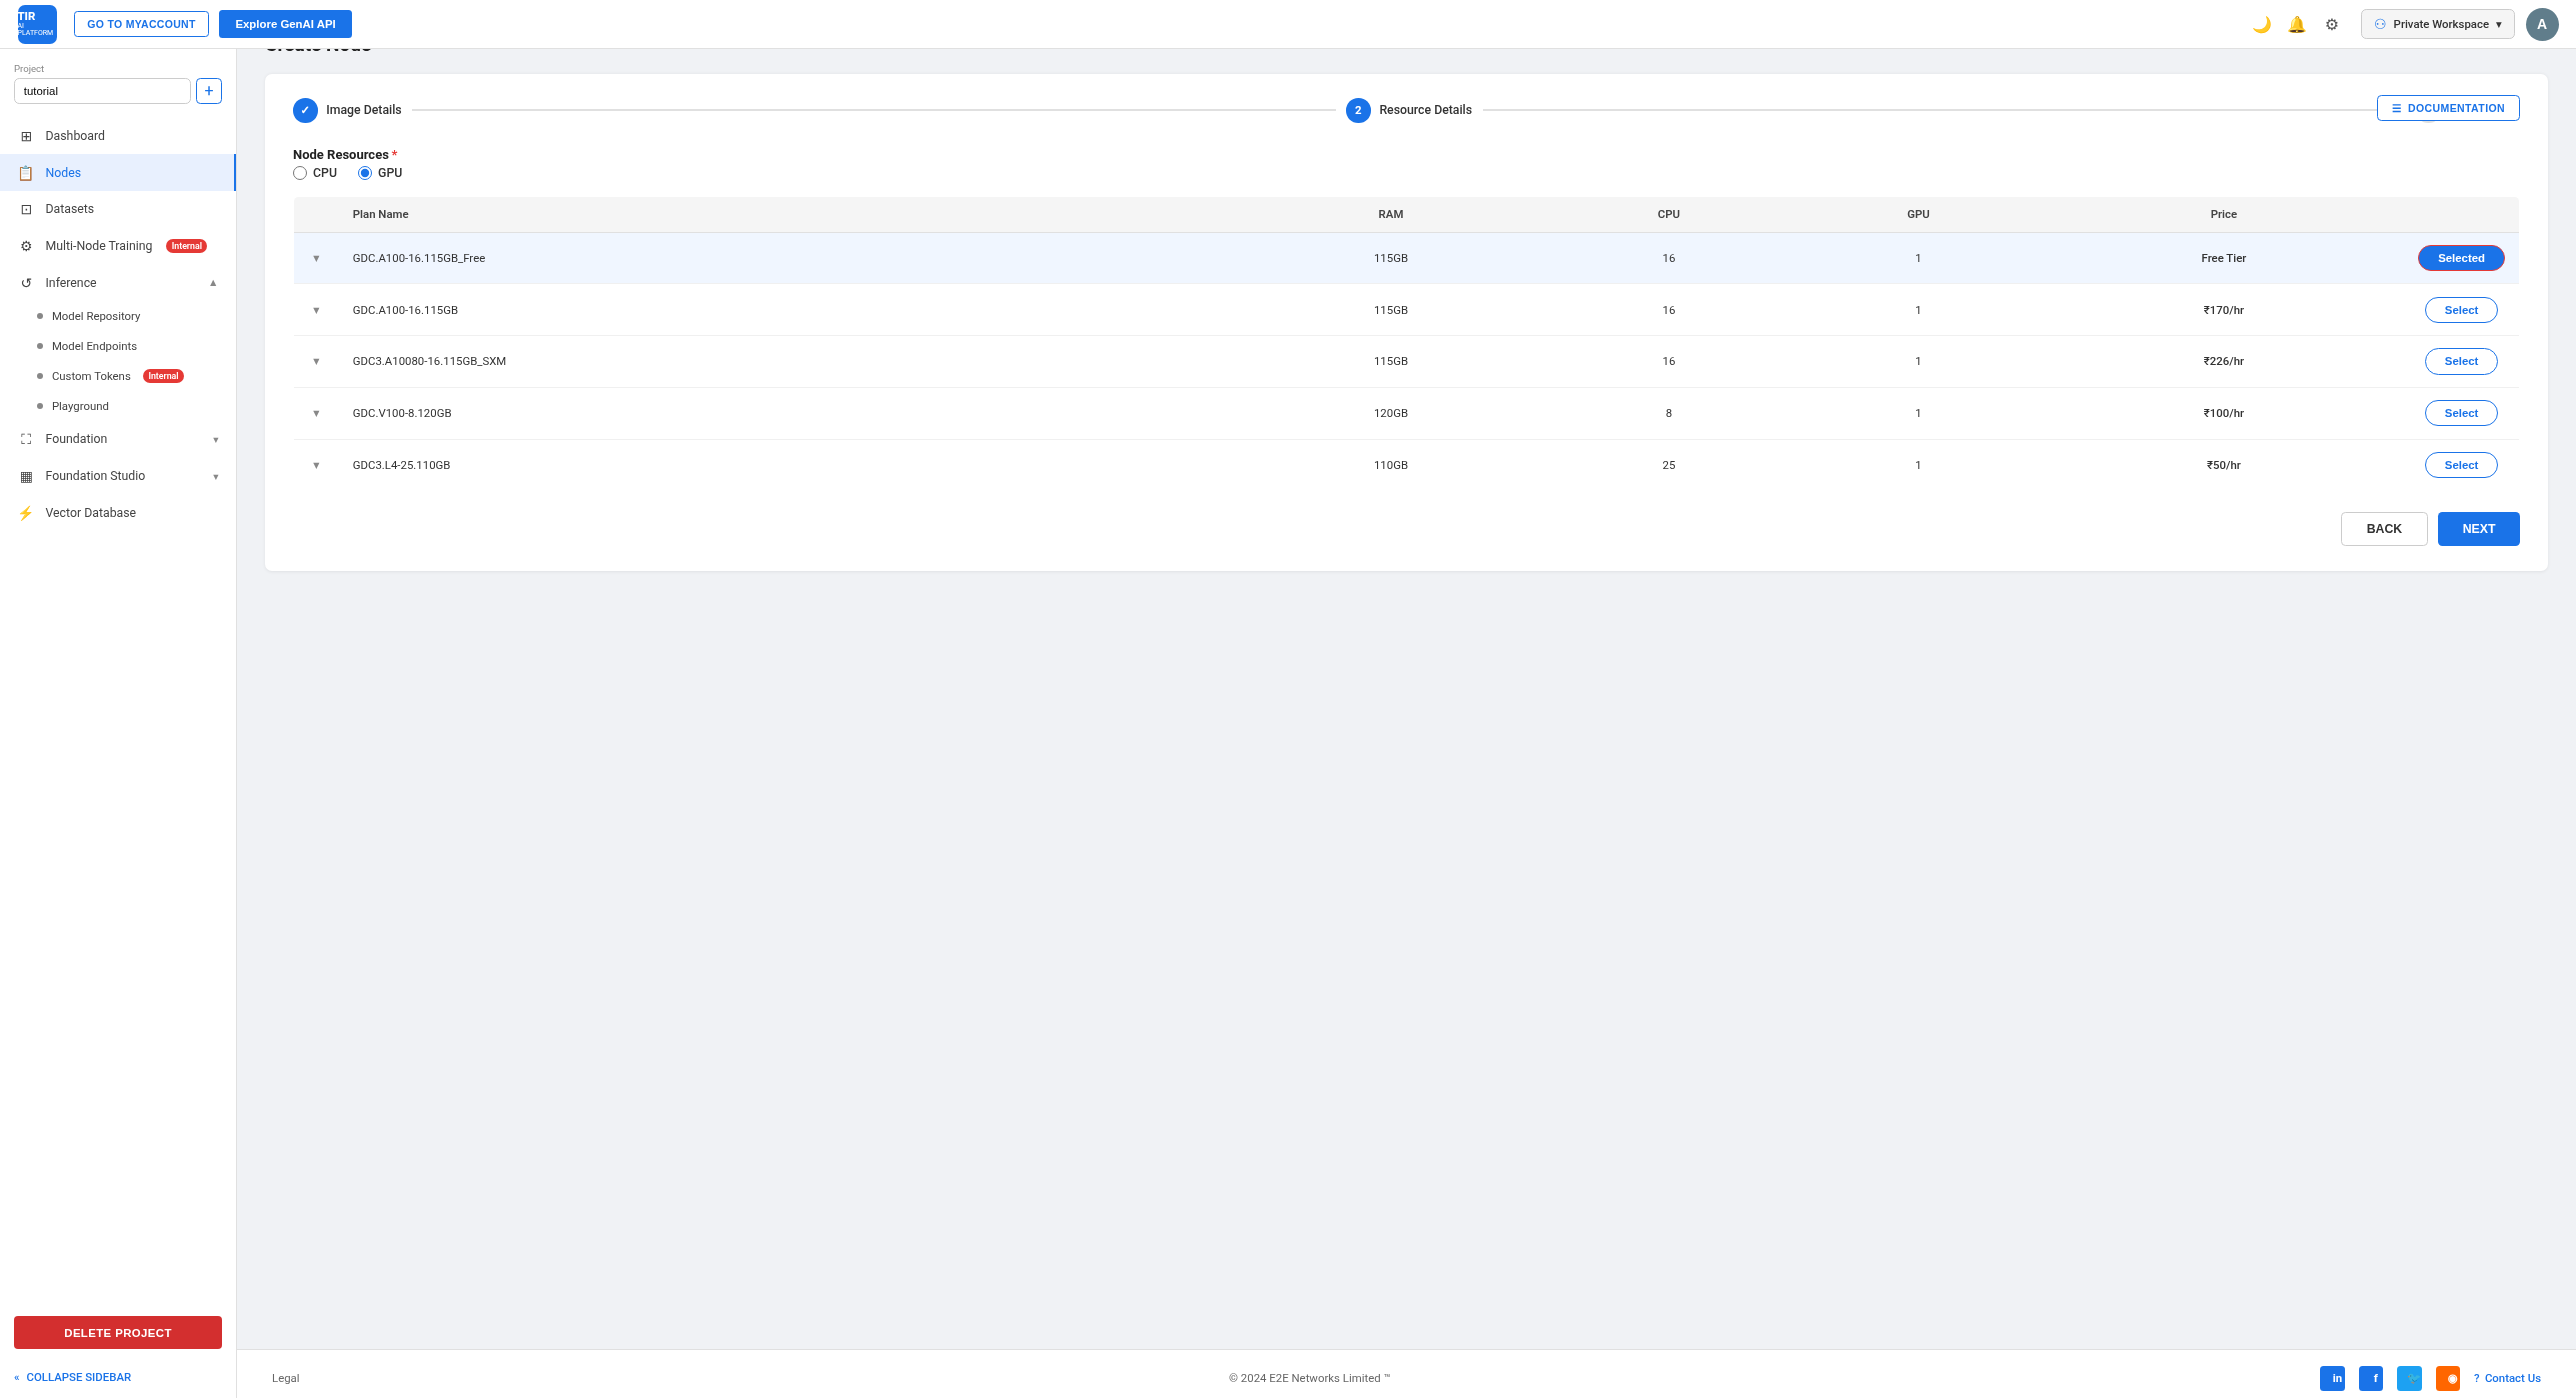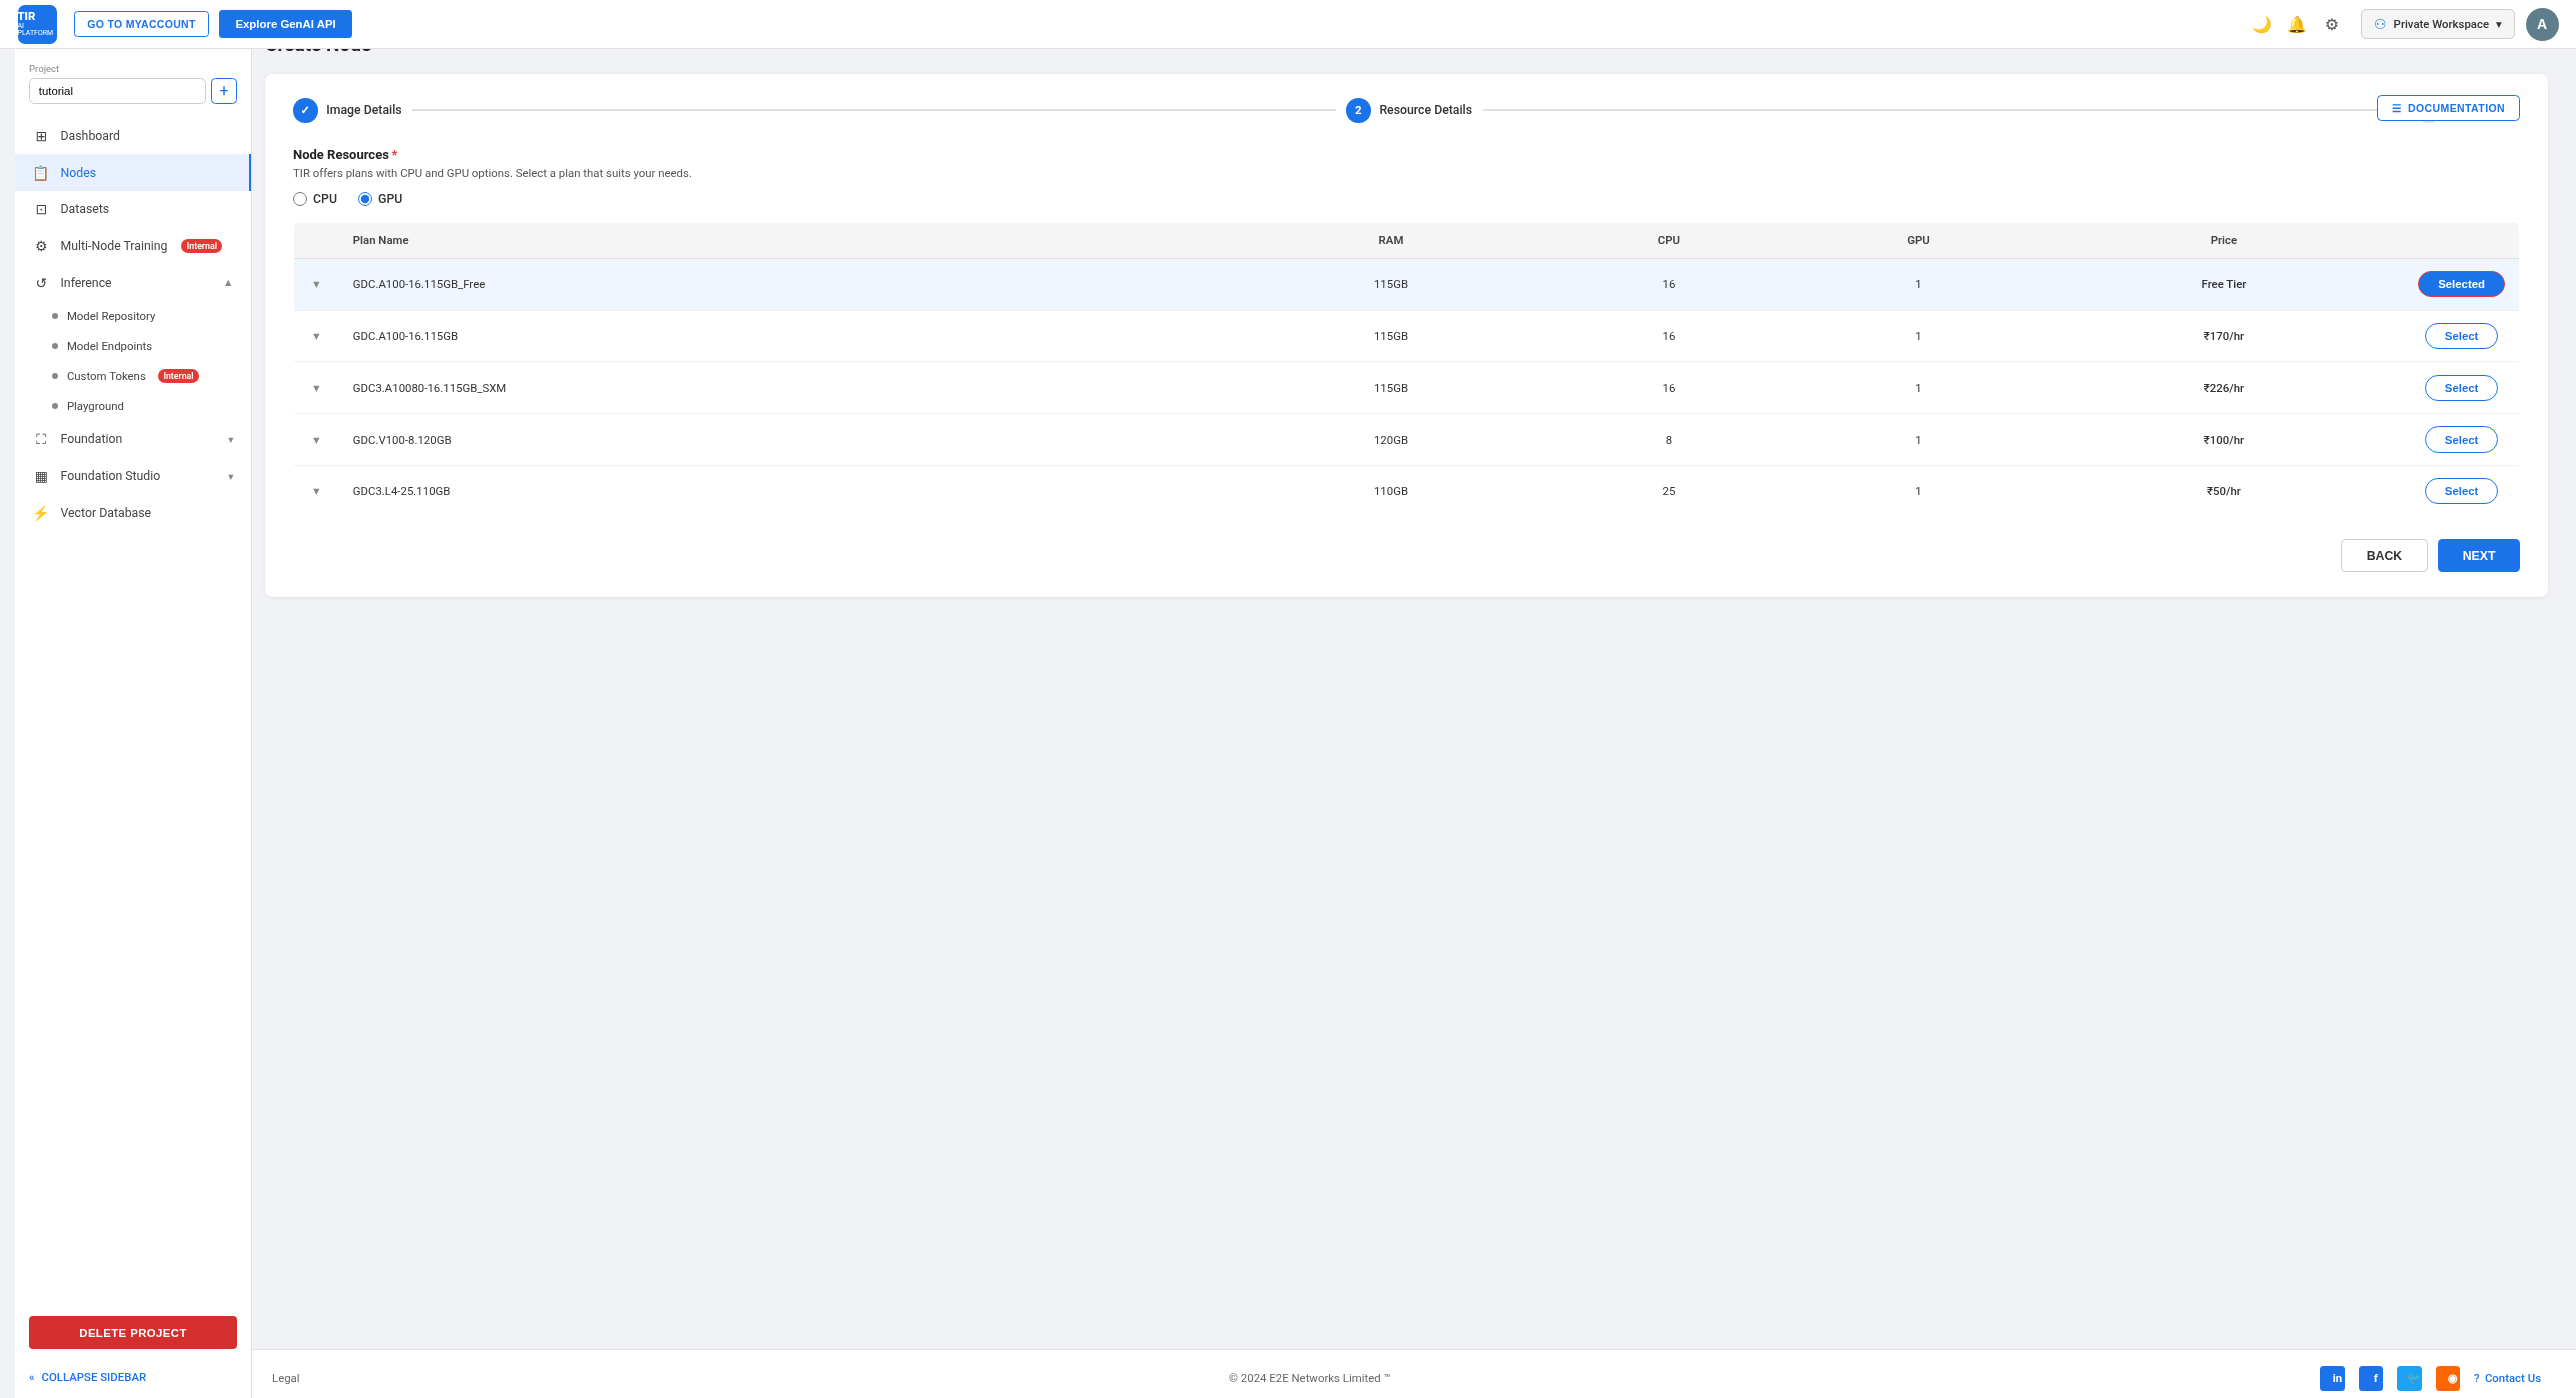--- a/index.html
+++ b/index.html
@@ -13,21 +13,21 @@
     .btn-myaccount { border: 1.3px solid #1a73e8; color: #1a73e8; background: #fff; border-radius: 3.5px; padding: 6.1px 12.3px; font-size: 10.5px; font-weight: 600; cursor: pointer; letter-spacing: 0.3px; }
     .btn-explore { background: #1a73e8; color: #fff; border: none; border-radius: 3.5px; padding: 8px 16px; font-size: 11.4px; font-weight: 600; cursor: pointer; }
     .header-spacer { flex: 1; }
     .header-icons { display: flex; align-items: center; gap: 16px; margin-right: 8.8px; }
     .header-icon { width: 19px; height: 19px; cursor: pointer; color: #555; display: flex; align-items: center; justify-content: center; font-size: 16px; }
     .workspace-btn { display: flex; align-items: center; gap: 7px; border: 1.3px solid #ccc; border-radius: 5.3px; padding: 6.1px 12.3px; background: #f5f5f5; cursor: pointer; font-size: 11.4px; font-weight: 500; }
     .workspace-icon { color: #1a73e8; font-size: 14px; }
     .avatar-btn { width: 33px; height: 33px; border-radius: 50%; background: #607d8b; color: #fff; display: flex; align-items: center; justify-content: center; font-weight: 700; font-size: 14px; cursor: pointer; border: none; }
 
     
-    .sidebar { width: 237px; background: #fff; border-right: 0.9px solid #e0e0e0; display: flex; flex-direction: column; min-height: calc(100vh - 49px); position: fixed; top: 49px; left: 15px; bottom: 0; overflow-y: auto; }
+    .sidebar { width: 237px; background: #fff; border-right: 0.9px solid #e0e0e0; display: flex; flex-direction: column; min-height: calc(100vh - 49px); position: fixed; top: 49px; left: 0; bottom: 0; overflow-y: auto; }
     .project-selector { padding: 14px 14px 7px; }
     .project-label { font-size: 9.6px; color: #888; margin-bottom: 3.5px; }
     .project-select-wrap { display: flex; align-items: center; gap: 5.3px; }
     .project-select { border: 1.3px solid #ccc; border-radius: 5.3px; padding: 6.1px 8.8px; font-size: 11.4px; background: #fff; flex: 1; cursor: pointer; appearance: none; }
     .project-new-btn { width: 26px; height: 26px; border: 1.3px solid #1a73e8; border-radius: 4.4px; display: flex; align-items: center; justify-content: center; color: #1a73e8; cursor: pointer; font-size: 16px; background: #fff; }
     .sidebar-nav { flex: 1; padding: 7px 0; }
     .nav-item { display: flex; align-items: center; gap: 10.5px; padding: 9.6px 17.5px; cursor: pointer; color: #444; font-size: 12.3px; border-radius: 0; transition: background 0.15s; }
     .nav-item.active { background: #e8f0fe; color: #1a73e8; border-right: 2.6px solid #1a73e8; }
     .nav-item .nav-icon { width: 17.5px; height: 17.5px; display: flex; align-items: center; justify-content: center; font-size: 14px; color: inherit; }
     .nav-badge { background: #e53935; color: #fff; font-size: 8.8px; padding: 1.8px 5.3px; border-radius: 8.8px; margin-left: 3.5px; font-weight: 600; }
@@ -243,21 +243,20 @@
       <div class="step-line"></div>
       <div class="step">
         <div class="step-circle pending">3</div>
         <span class="step-label">Node Details</span>
       </div>
     </div>
 
     <div class="section-title">
       <span>Node Resources</span><span class="required">*</span>
     </div>
-    <div class="section-desc">TIR offers plans with CPU and GPU options. Select a plan that suits your needs.</div>
 
     <div class="radio-row">
       <label class="radio-option">
         <input type="radio" class="radio-input" name="resource" value="cpu" style="">
         <span>CPU</span>
       </label>
       <label class="radio-option">
         <input type="radio" class="radio-input" name="resource" value="gpu" checked="" style="">
         <span>GPU</span>
       </label>

